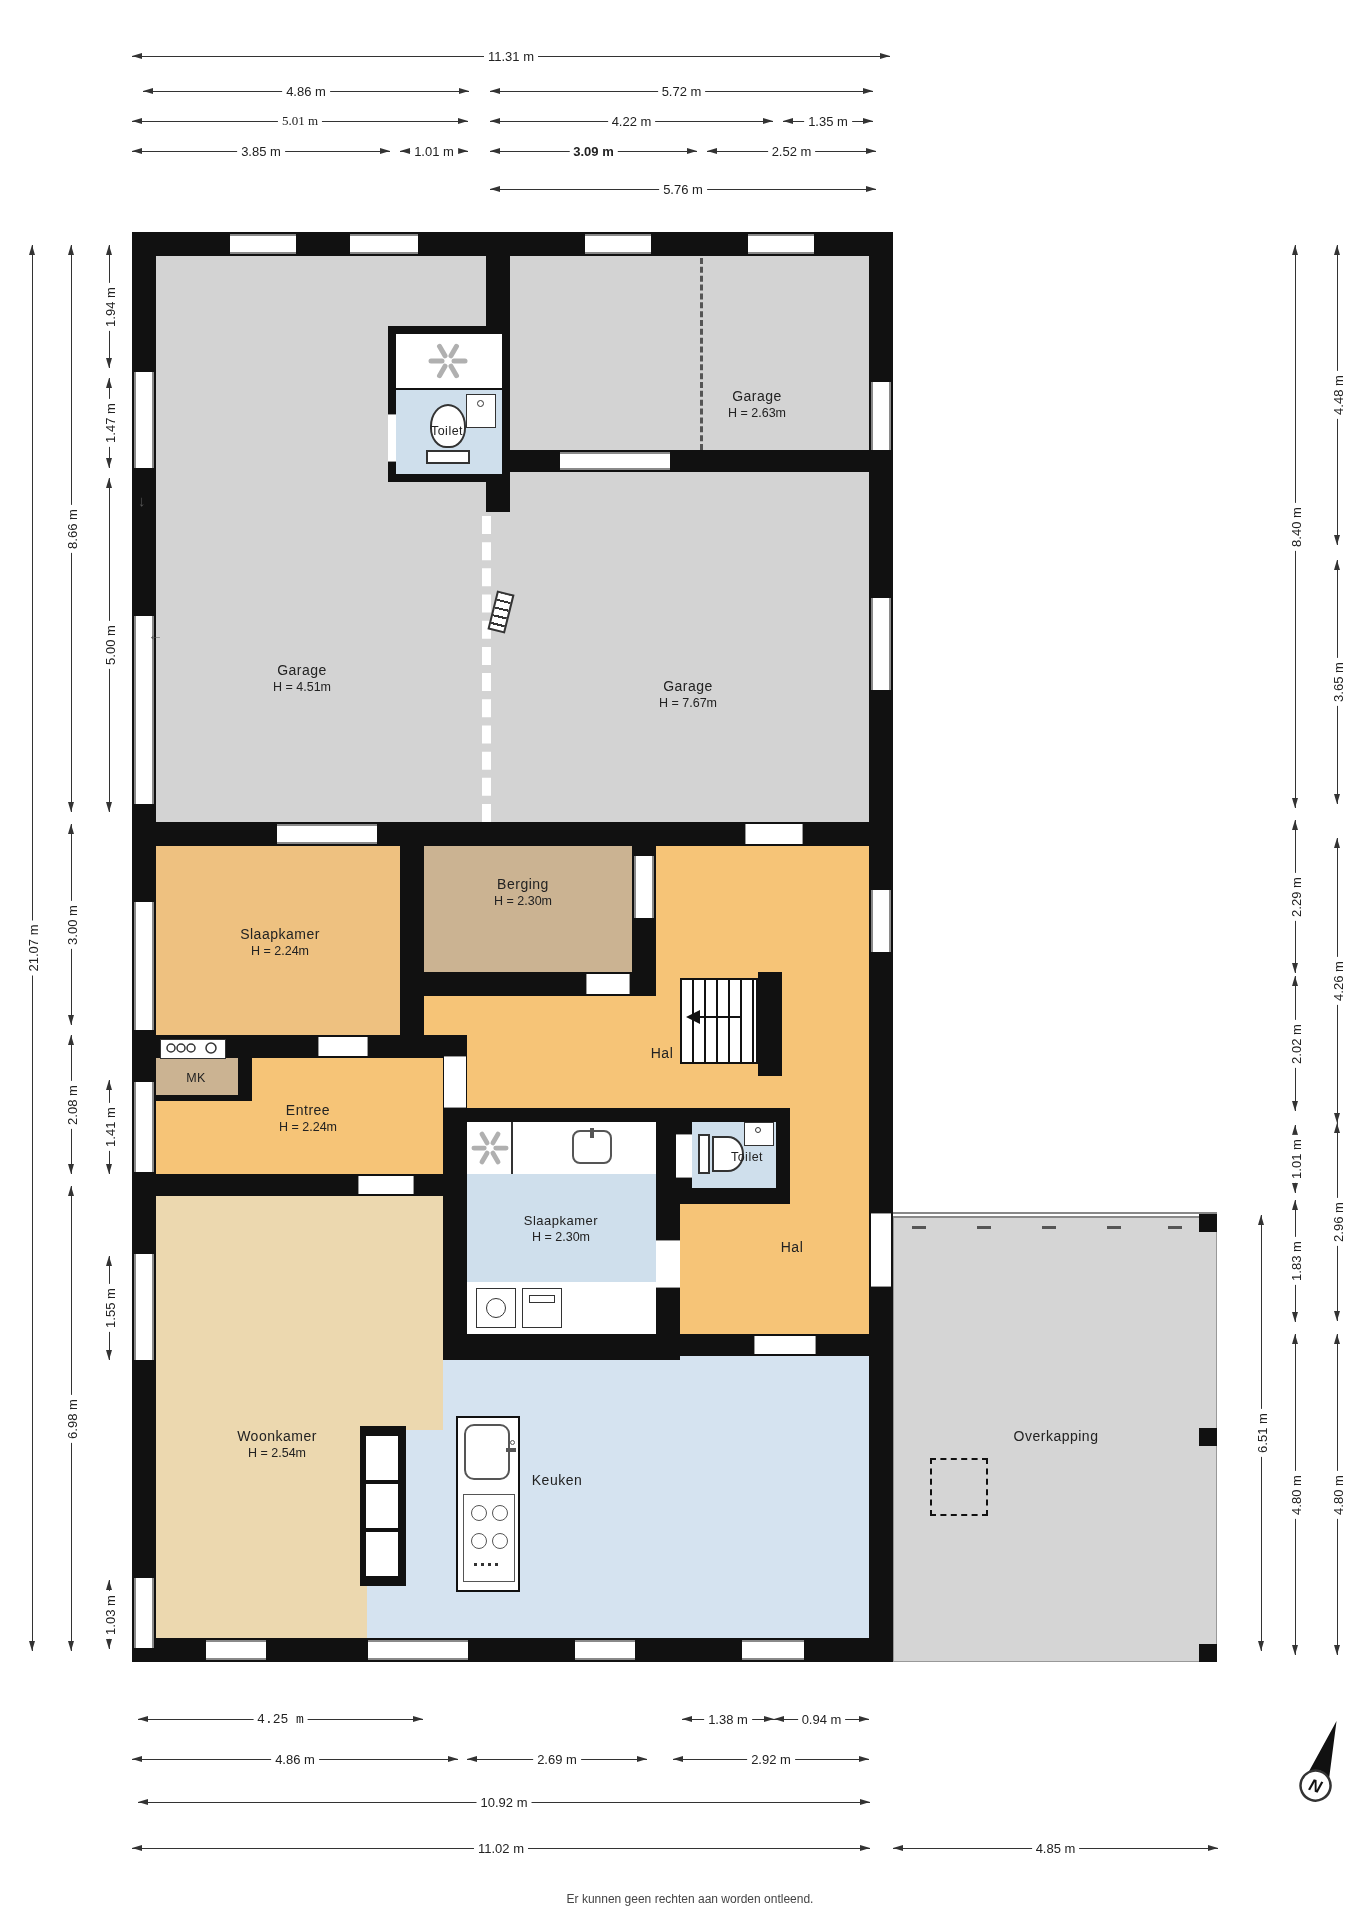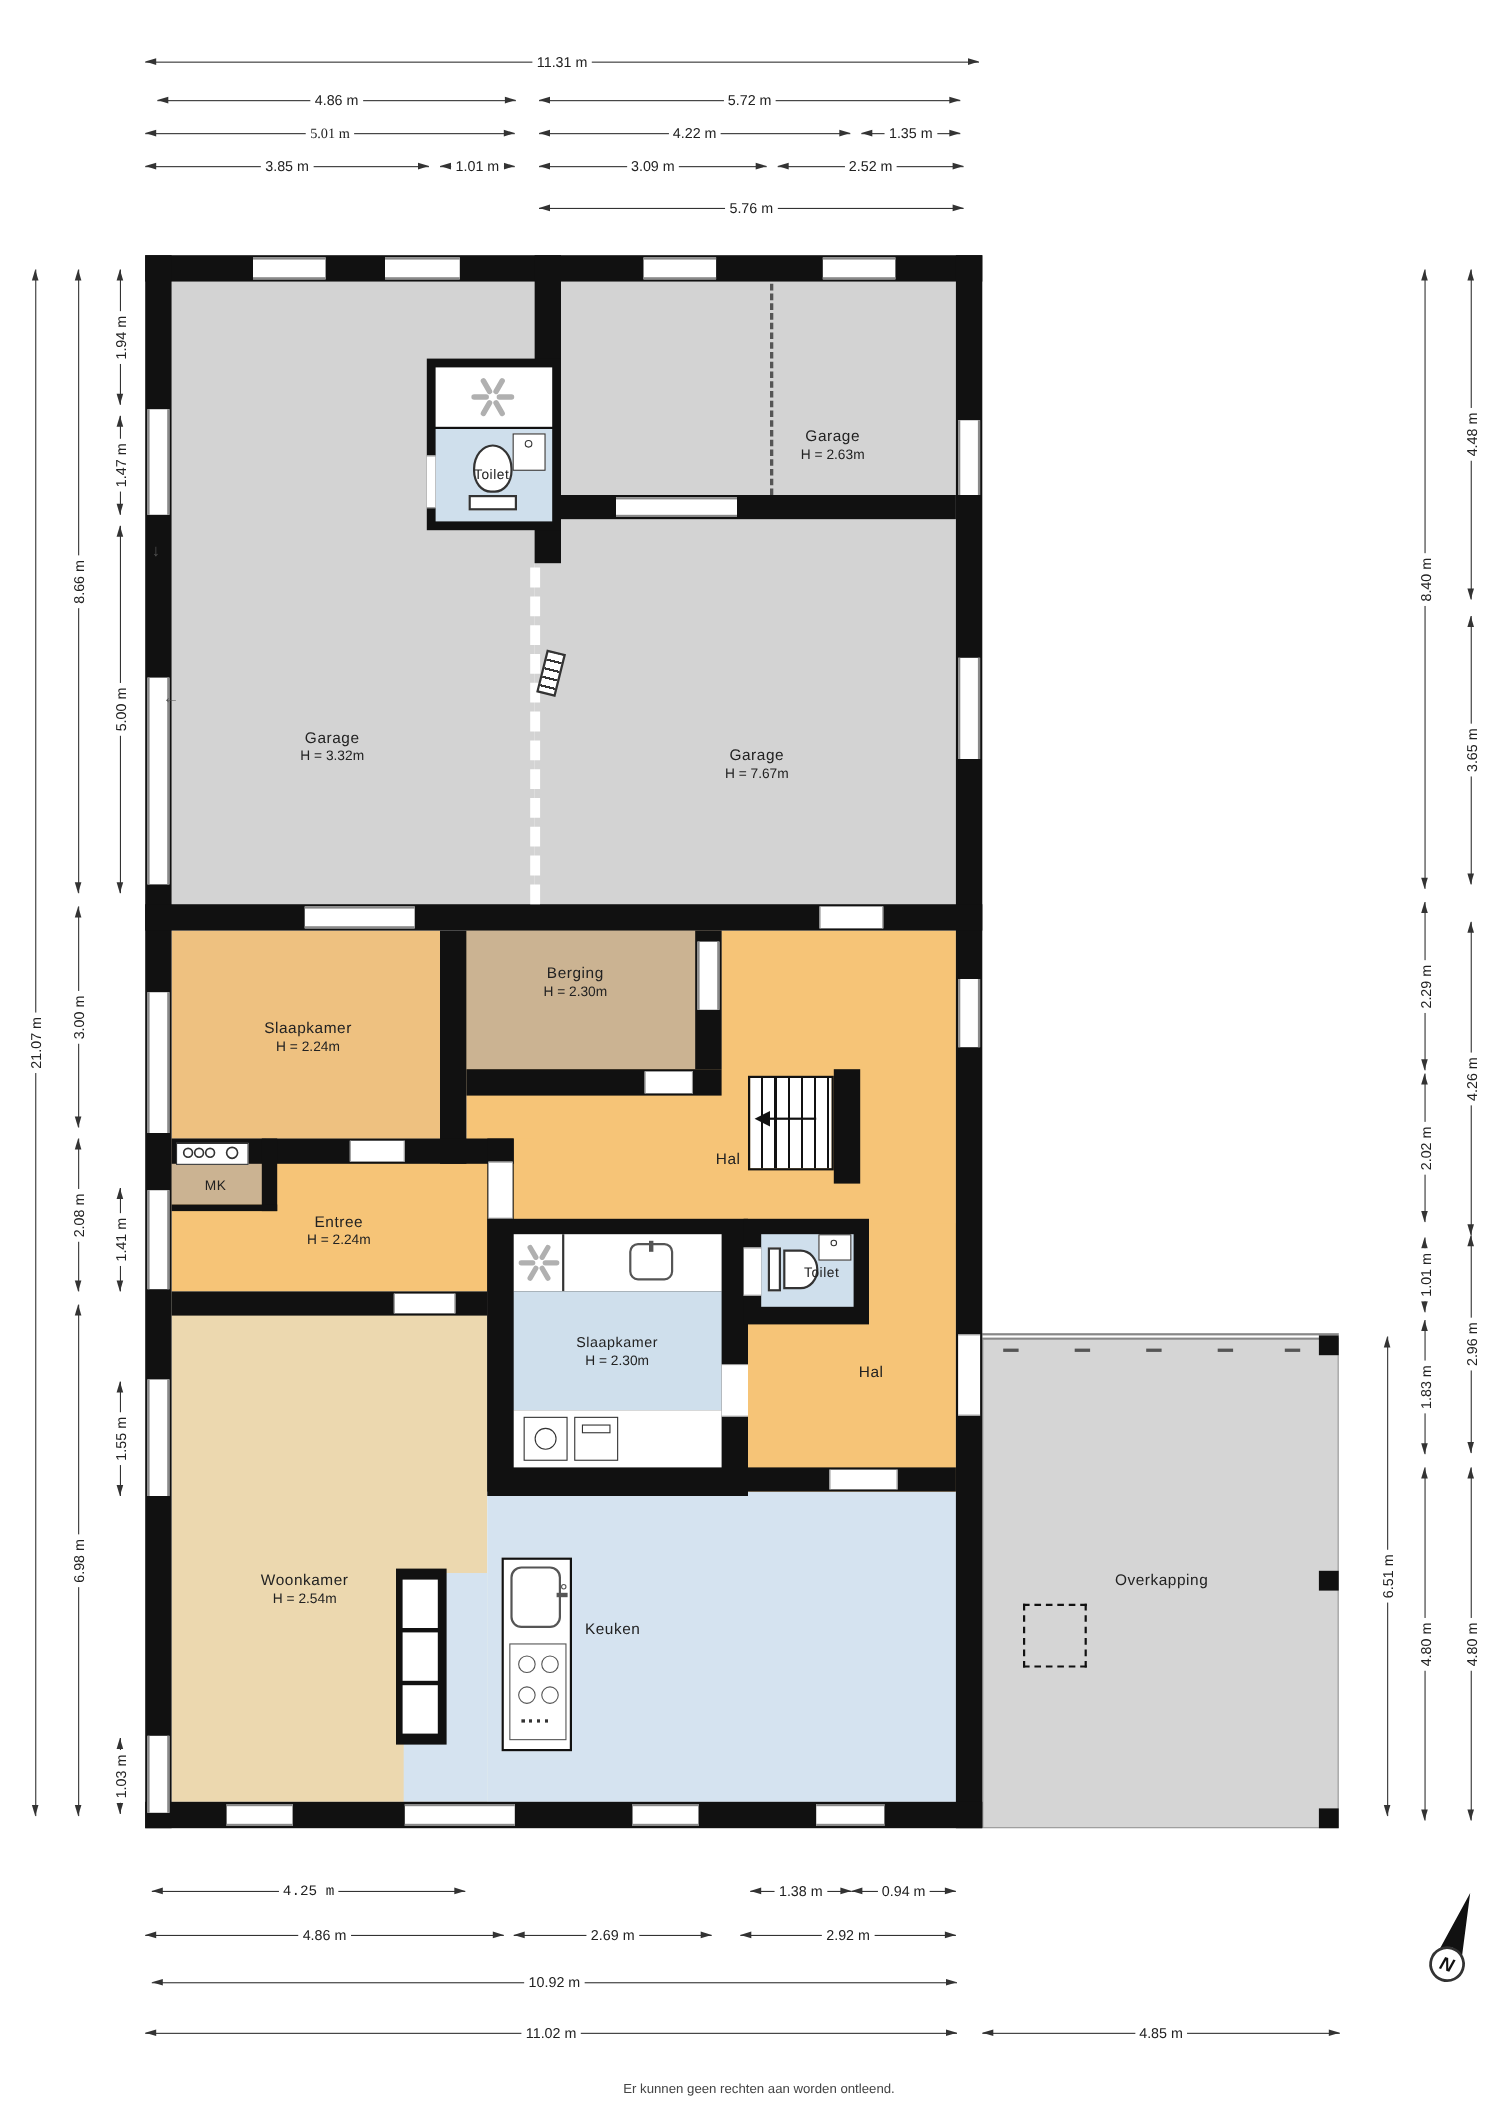--- a/index.html
+++ b/index.html
@@ -206,21 +206,21 @@
       <div class="burner" style="left:7px;top:38px"></div>
       <div class="burner" style="left:28px;top:38px"></div>
       <div class="abs" style="left:10px;top:68px;width:26px;height:3px;background:repeating-linear-gradient(to right,#333 0 3px,#fff 3px 7px)"></div>
     </div>
   </div>
 
   <div class="win-v" style="left:634px;top:856px;width:20px;height:62px"></div>
 
   <div class="rlabel" style="left:302px;top:678px">
     <div class="rn">Garage</div>
-      <div class="rh">H = 3.32m</div>
+      <div class="rh">H = 4.51m</div>
   </div>
   <div class="rlabel" style="left:757px;top:404px">
     <div class="rn">Garage</div>
       <div class="rh">H = 2.63m</div>
   </div>
   <div class="rlabel" style="left:688px;top:694px">
     <div class="rn">Garage</div>
       <div class="rh">H = 7.67m</div>
   </div>
   <div class="rlabel" style="left:447px;top:431px">
@@ -307,21 +307,21 @@
         <div class="ah-l"></div>
         <div class="ah-r"></div>
         <div class="lbl">3.85 m</div>
       </div>
       <div class="dim h" style="left: 400px; top: 147px; width: 68px; height: 10px;">
         <div class="line-h"></div>
         <div class="ah-l"></div>
         <div class="ah-r"></div>
         <div class="lbl">1.01 m</div>
       </div>
-      <div class="dim h" style="left: 490px; top: 147px; width: 207px; height: 10px;">
+      <div class="dim h" style="left: 490px; top: 147px; width: 207px; height: 10px; font-weight: bold;">
         <div class="line-h"></div>
         <div class="ah-l"></div>
         <div class="ah-r"></div>
         <div class="lbl">3.09 m</div>
       </div>
       <div class="dim h" style="left: 707px; top: 147px; width: 169px; height: 10px;">
         <div class="line-h"></div>
         <div class="ah-l"></div>
         <div class="ah-r"></div>
         <div class="lbl">2.52 m</div>

